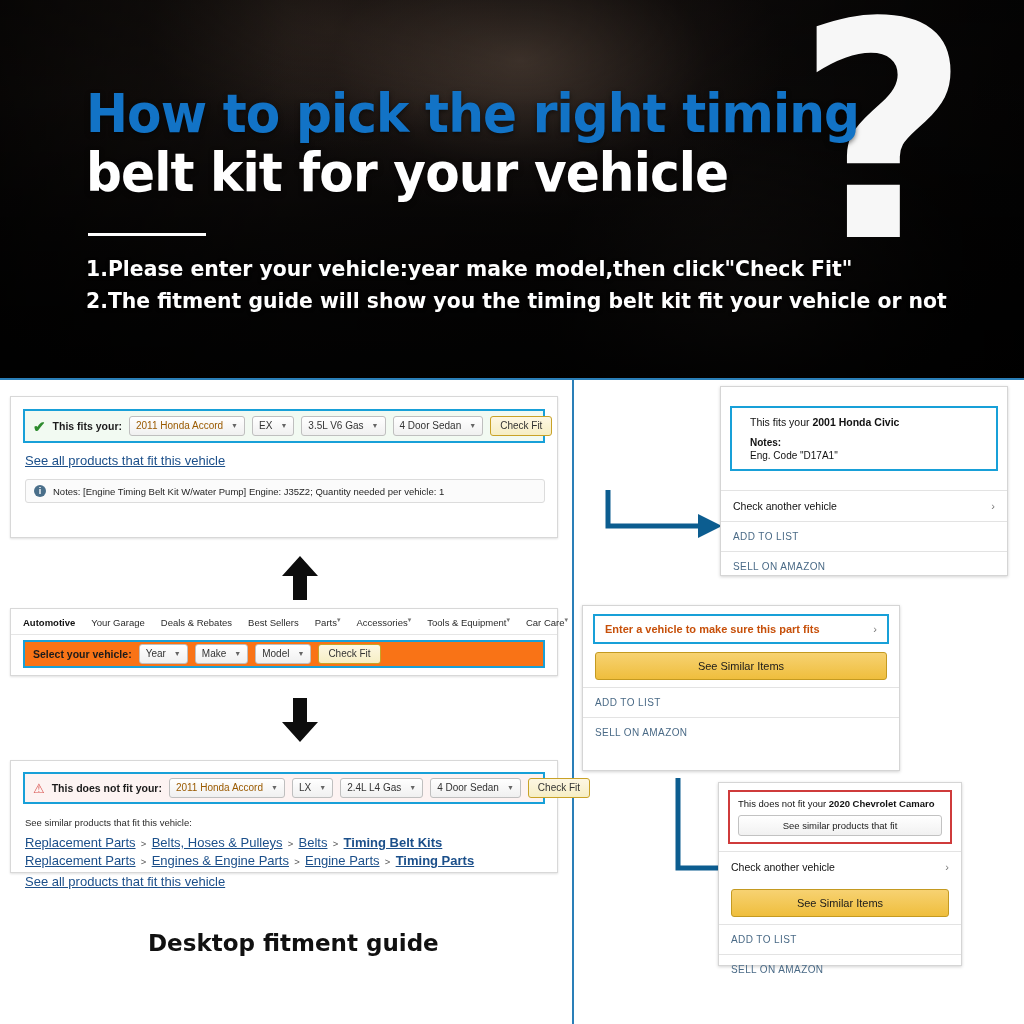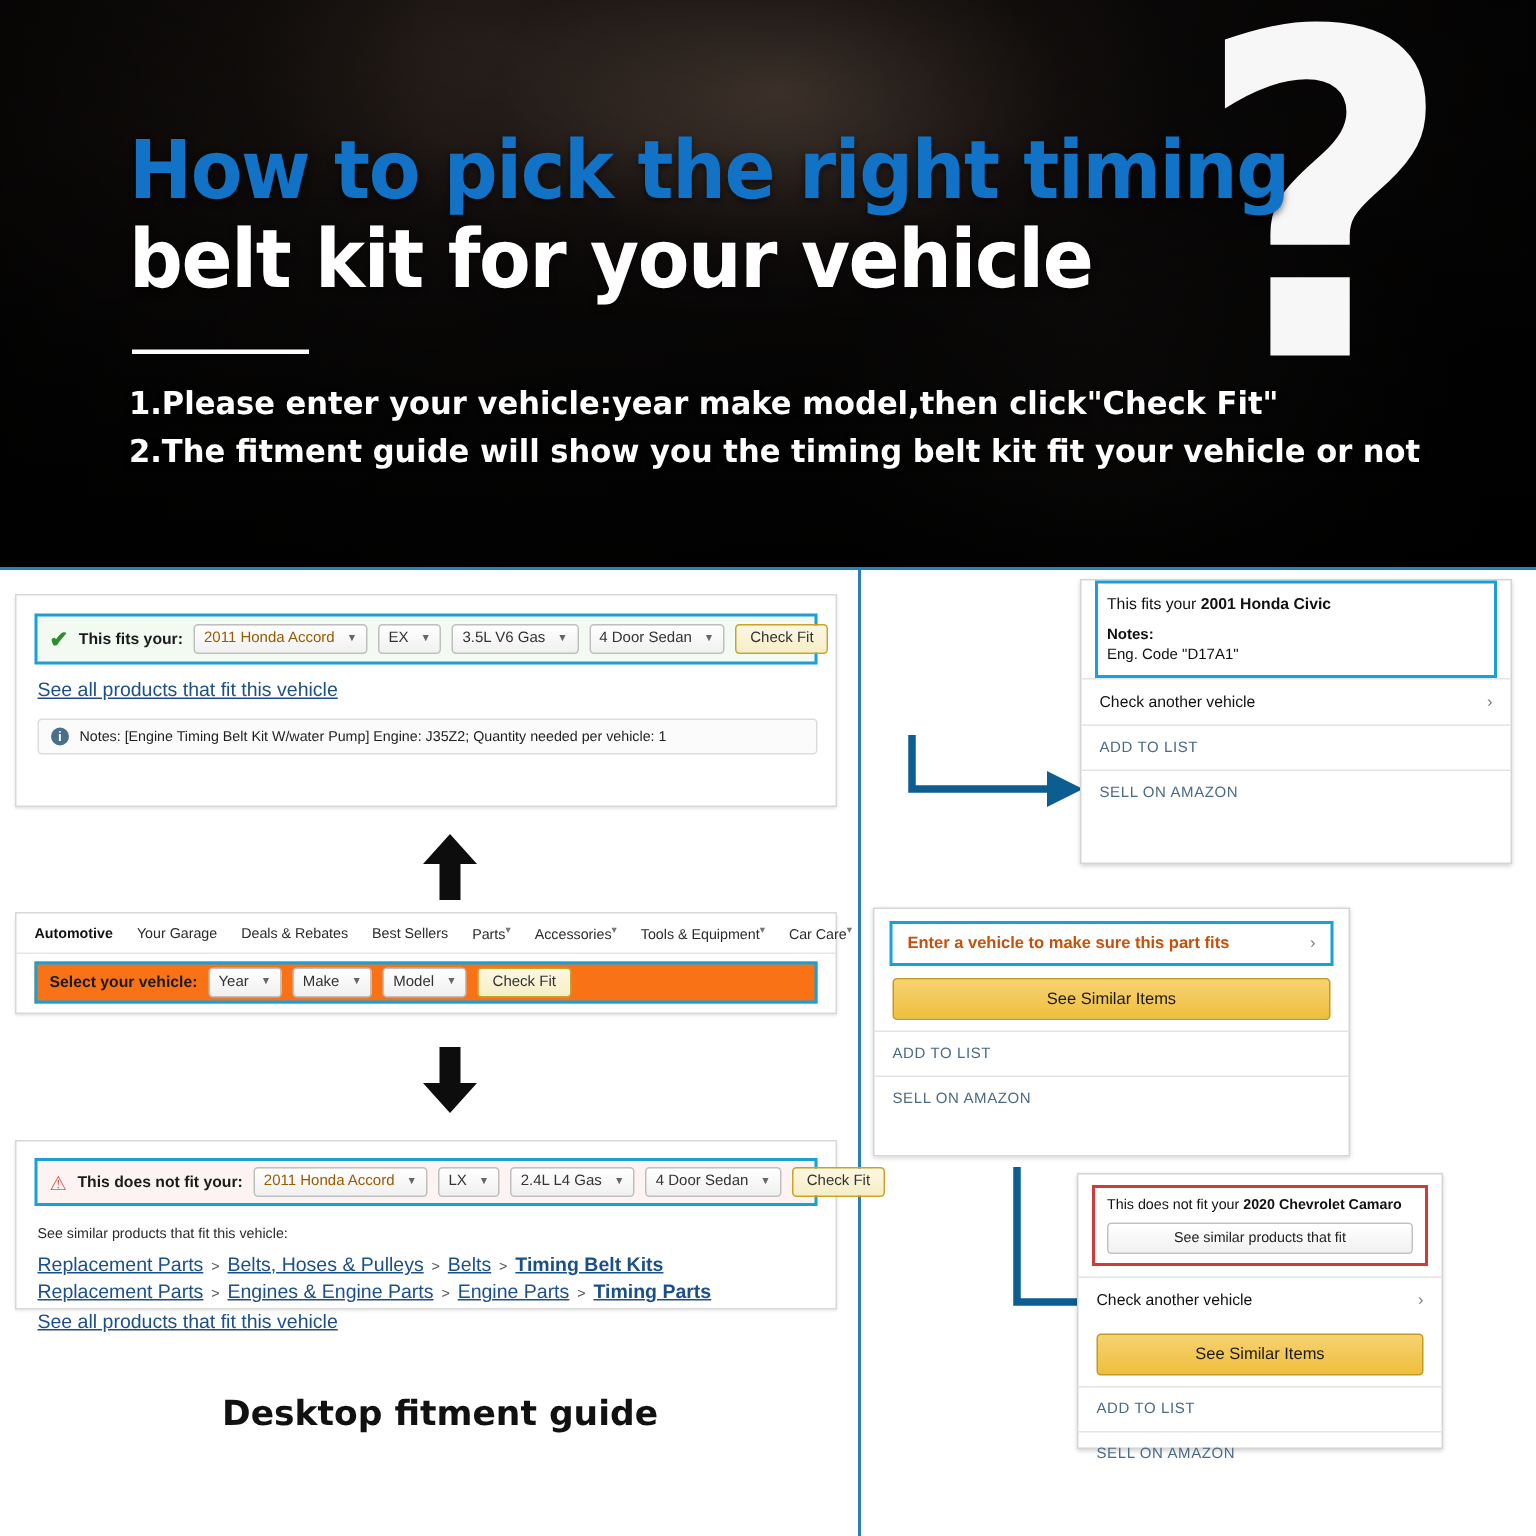--- a/index.html
+++ b/index.html
@@ -243,22 +243,22 @@
 
   .mcard {
     position: absolute;
     background: #ffffff;
     border: 1px solid #d5d5d5;
     box-shadow: 0 1px 3px rgba(0,0,0,0.18);
     box-sizing: border-box;
   }
   .m-fitbox {
     border: 2px solid #18a0d8;
-    margin: 0 9px;
-    padding: 8px 6px;
+    margin: 19px 9px;
+    padding: 8px 18px;
     box-sizing: border-box;
   }
   .m-fit-title { font-size: 10.5px; color: #111; }
   .m-fit-title b { font-weight: bold; }
   .m-notes-label { font-size: 10px; font-weight: bold; color: #111; margin-top: 9px; }
   .m-notes-val { font-size: 10px; color: #111; margin-top: 2px; }
 
   .m-row {
     display: flex;
     align-items: center;

